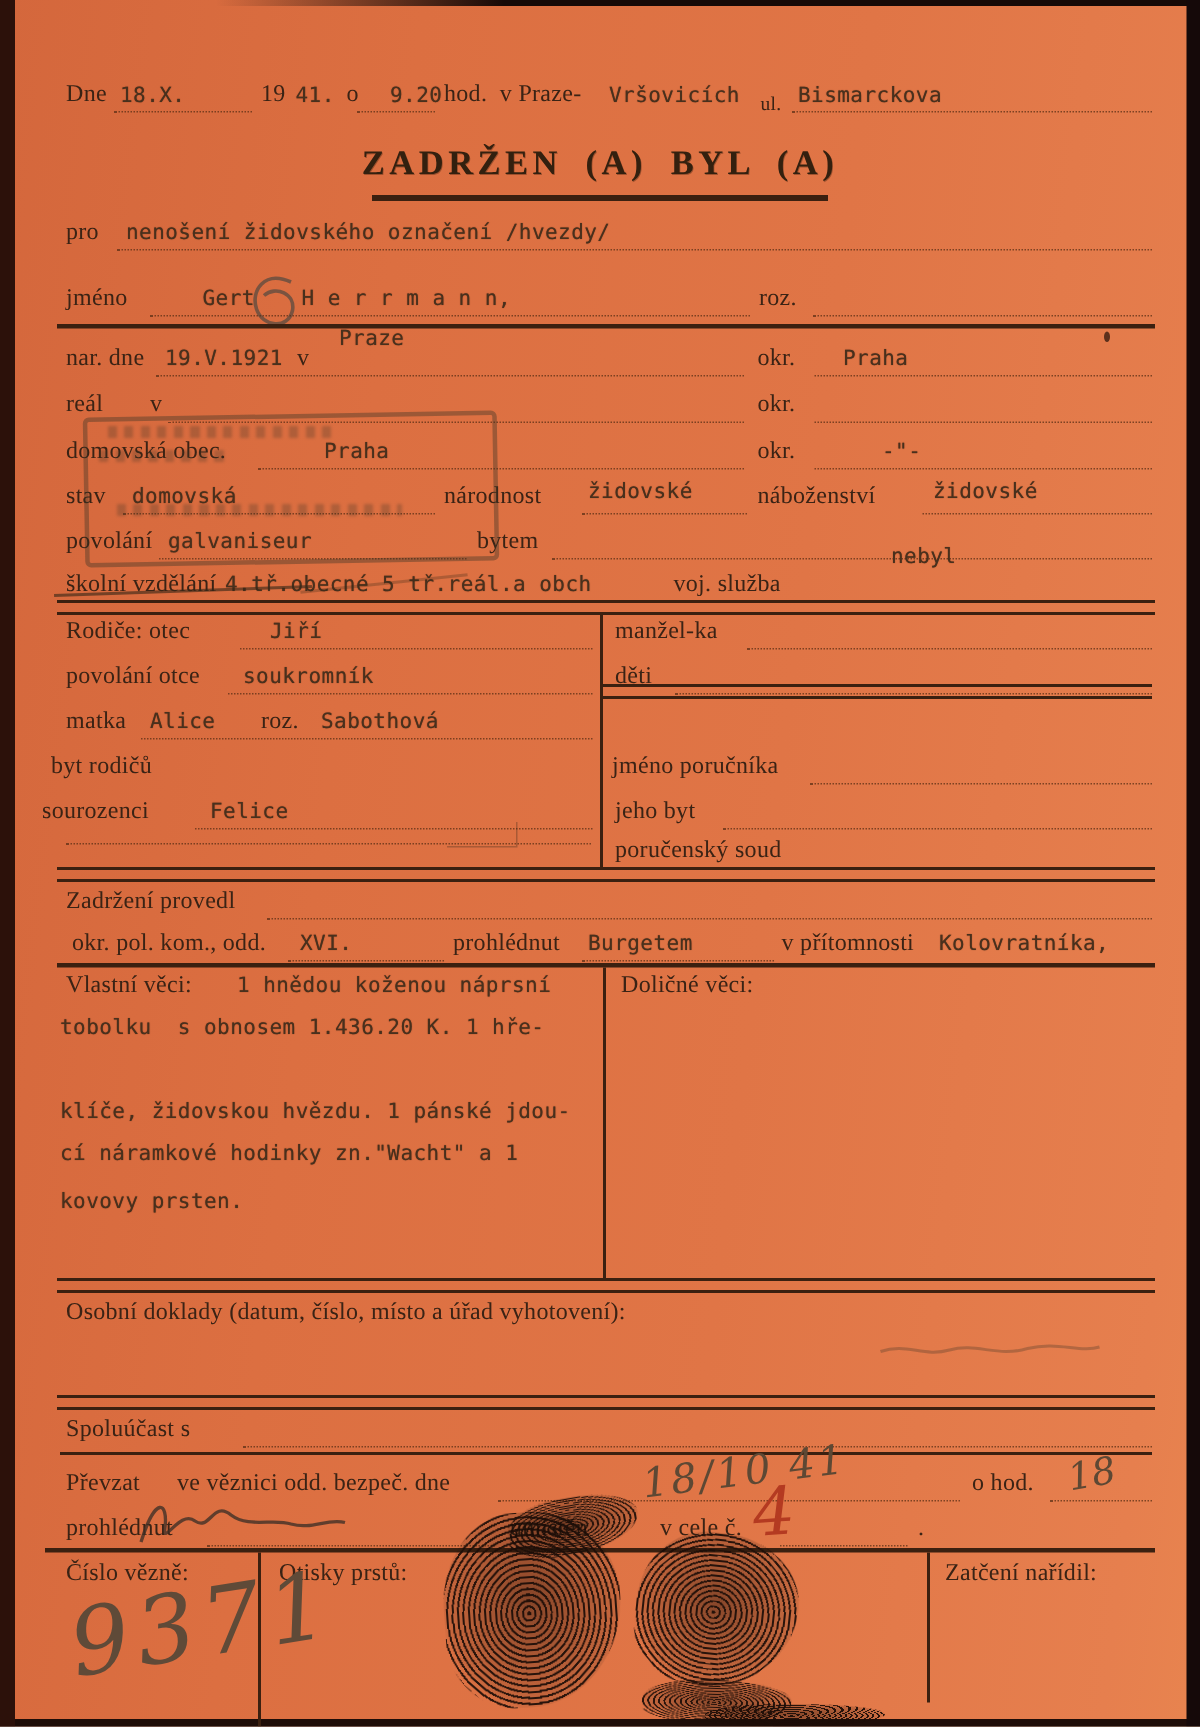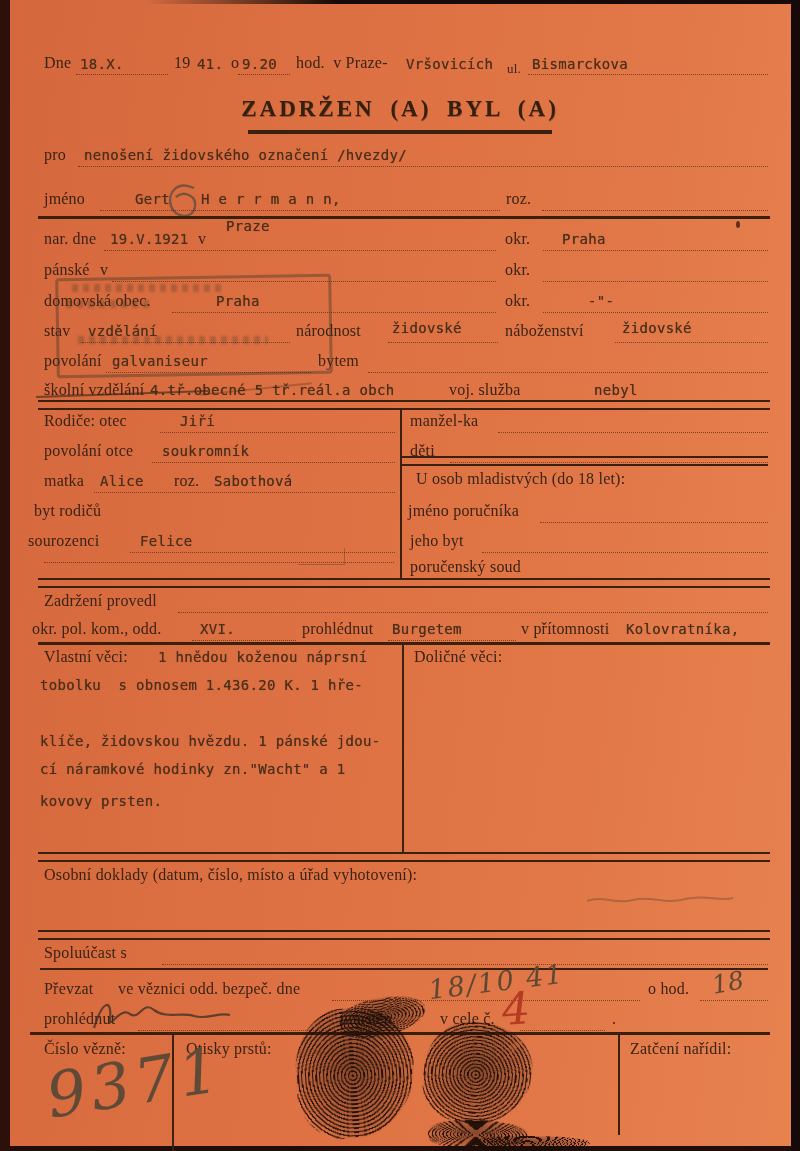--- a/index.html
+++ b/index.html
@@ -53,21 +53,21 @@
   <div class="edge bottom"></div>
   <div class="edge left"></div>
   <div class="edge right"></div>
 
   <span class="lbl" style="left:44px;top:54px">Dne</span>
   <span class="typed" style="left:80px;top:56px">18.X.</span>
   <div class="dots" style="left:76px;top:54px;width:92px"></div>
   <span class="lbl" style="left:174px;top:54px">19</span>
   <span class="typed" style="left:197px;top:56px">41.</span>
   <span class="lbl" style="left:231px;top:54px">o</span>
-  <span class="typed" style="left:242px;top:56px">9.20</span>
+  <span class="typed" style="left:260px;top:56px">9.20</span>
   <div class="dots" style="left:238px;top:54px;width:52px"></div>
   <span class="lbl" style="left:296px;top:54px">hod.  v Praze-</span>
   <span class="typed" style="left:406px;top:56px">Vršovicích</span>
   <span class="lbl small" style="left:507px;top:61px">ul.</span>
   <span class="typed" style="left:532px;top:56px">Bismarckova</span>
   <div class="dots" style="left:528px;top:54px;width:240px"></div>
 
   <div class="title" style="top:96px">ZADRŽEN (A) BYL (A)</div>
   <div class="rule" style="left:248px;top:130px;width:304px;height:4px"></div>
 
@@ -89,53 +89,53 @@
 
   <span class="lbl" style="left:44px;top:230px">nar. dne</span>
   <span class="typed" style="left:110px;top:231px">19.V.1921</span>
   <span class="lbl" style="left:198px;top:230px">v</span>
   <span class="typed" style="left:226px;top:218px">Praze</span>
   <div class="dots" style="left:104px;top:230px;width:392px"></div>
   <span class="lbl" style="left:505px;top:230px">okr.</span>
   <span class="typed" style="left:562px;top:231px">Praha</span>
   <div class="dots" style="left:543px;top:230px;width:225px"></div>
 
-  <span class="lbl" style="left:44px;top:261px">pánské</span>
+  <span class="lbl" style="left:44px;top:261px">reál</span>
   <span class="lbl" style="left:100px;top:261px">v</span>
   <div class="dots" style="left:112px;top:261px;width:384px"></div>
   <span class="lbl" style="left:505px;top:261px">okr.</span>
   <div class="dots" style="left:543px;top:261px;width:225px"></div>
 
   <span class="lbl" style="left:44px;top:292px">domovská obec.</span>
   <span class="typed" style="left:216px;top:293px">Praha</span>
   <div class="dots" style="left:172px;top:292px;width:324px"></div>
   <span class="lbl" style="left:505px;top:292px">okr.</span>
   <span class="typed" style="left:588px;top:293px">-"-</span>
   <div class="dots" style="left:543px;top:292px;width:225px"></div>
 
   <span class="lbl" style="left:44px;top:322px">stav</span>
-  <span class="typed" style="left:88px;top:323px">vzdělání</span>
+  <span class="typed" style="left:88px;top:323px">domovská</span>
   <div class="dots" style="left:82px;top:322px;width:208px"></div>
   <span class="lbl" style="left:296px;top:322px">národnost</span>
   <span class="typed" style="left:392px;top:320px">židovské</span>
   <div class="dots" style="left:388px;top:322px;width:110px"></div>
   <span class="lbl" style="left:505px;top:322px">náboženství</span>
   <span class="typed" style="left:622px;top:320px">židovské</span>
   <div class="dots" style="left:615px;top:322px;width:153px"></div>
 
   <span class="lbl" style="left:44px;top:352px">povolání</span>
   <span class="typed" style="left:112px;top:353px">galvaniseur</span>
   <div class="dots" style="left:106px;top:352px;width:205px"></div>
   <span class="lbl" style="left:318px;top:352px">bytem</span>
   <div class="dots" style="left:368px;top:352px;width:400px"></div>
 
   <span class="lbl" style="left:44px;top:381px">školní vzdělání</span>
   <span class="typed" style="left:150px;top:382px">4.tř.obecné 5 tř.reál.a obch</span>
   <span class="lbl" style="left:449px;top:381px">voj. služba</span>
-  <span class="typed" style="left:594px;top:382px">nebyl</span>
+  <span class="typed" style="left:594px;top:363px">nebyl</span>
   <div class="dots" style="left:560px;top:381px;width:208px"></div>
   <div class="strike" style="left:36px;top:393px;width:172px;transform:rotate(-2deg)"></div>
   <div class="strike" style="left:200px;top:388px;width:112px;transform:rotate(-6deg);opacity:.45"></div>
   <div class="drule" style="left:38px;top:400px;width:732px"></div>
 
   <div class="stamp-box" style="left:56px;top:276px;width:270px;height:94px"></div>
   <div class="stamp-line" style="left:72px;top:284px;width:150px"></div>
   <div class="stamp-line" style="left:66px;top:300px;width:84px"></div>
   <div class="stamp-line" style="left:78px;top:336px;width:190px"></div>
 
@@ -152,21 +152,20 @@
   <span class="lbl" style="left:410px;top:442px">děti</span>
   <div class="dots" style="left:450px;top:442px;width:318px"></div>
 
   <div class="drule" style="left:400px;top:456px;width:368px"></div>
 
   <span class="lbl" style="left:44px;top:472px">matka</span>
   <span class="typed" style="left:100px;top:473px">Alice</span>
   <span class="lbl" style="left:174px;top:472px">roz.</span>
   <span class="typed" style="left:214px;top:473px">Sabothová</span>
   <div class="dots" style="left:94px;top:472px;width:301px"></div>
-  <span class="lbl" style="left:416px;top:470px">U osob mladistvých (do 18 let):</span>
 
   <span class="lbl" style="left:34px;top:502px">byt rodičů</span>
   <span class="lbl" style="left:408px;top:502px">jméno poručníka</span>
   <div class="dots" style="left:540px;top:502px;width:228px"></div>
 
   <span class="lbl" style="left:28px;top:532px">sourozenci</span>
   <span class="typed" style="left:140px;top:533px">Felice</span>
   <div class="dots" style="left:130px;top:532px;width:265px"></div>
   <span class="lbl" style="left:410px;top:532px">jeho byt</span>
   <div class="dots" style="left:482px;top:532px;width:286px"></div>
@@ -174,21 +173,21 @@
   <div class="dots" style="left:44px;top:542px;width:350px"></div>
   <div class="smudge" style="left:298px;top:548px;width:46px;height:16px"></div>
   <span class="lbl" style="left:410px;top:558px">poručenský soud</span>
   <div class="dots" style="left:542px;top:558px;width:226px"></div>
 
   <div class="drule" style="left:38px;top:578px;width:732px"></div>
 
   <span class="lbl" style="left:44px;top:592px">Zadržení provedl</span>
   <div class="dots" style="left:178px;top:592px;width:590px"></div>
 
-  <span class="lbl" style="left:32px;top:620px">okr. pol. kom., odd.</span>
+  <span class="lbl" style="left:48px;top:620px">okr. pol. kom., odd.</span>
   <span class="typed" style="left:200px;top:621px">XVI.</span>
   <div class="dots" style="left:192px;top:620px;width:104px"></div>
   <span class="lbl" style="left:302px;top:620px">prohlédnut</span>
   <span class="typed" style="left:392px;top:621px">Burgetem</span>
   <div class="dots" style="left:388px;top:620px;width:128px"></div>
   <span class="lbl" style="left:521px;top:620px">v přítomnosti</span>
   <span class="typed" style="left:626px;top:621px">Kolovratníka,</span>
   <div class="rule" style="left:38px;top:642px;width:732px;height:3px"></div>
 
   <div class="vline" style="left:402px;top:645px;height:208px"></div>

